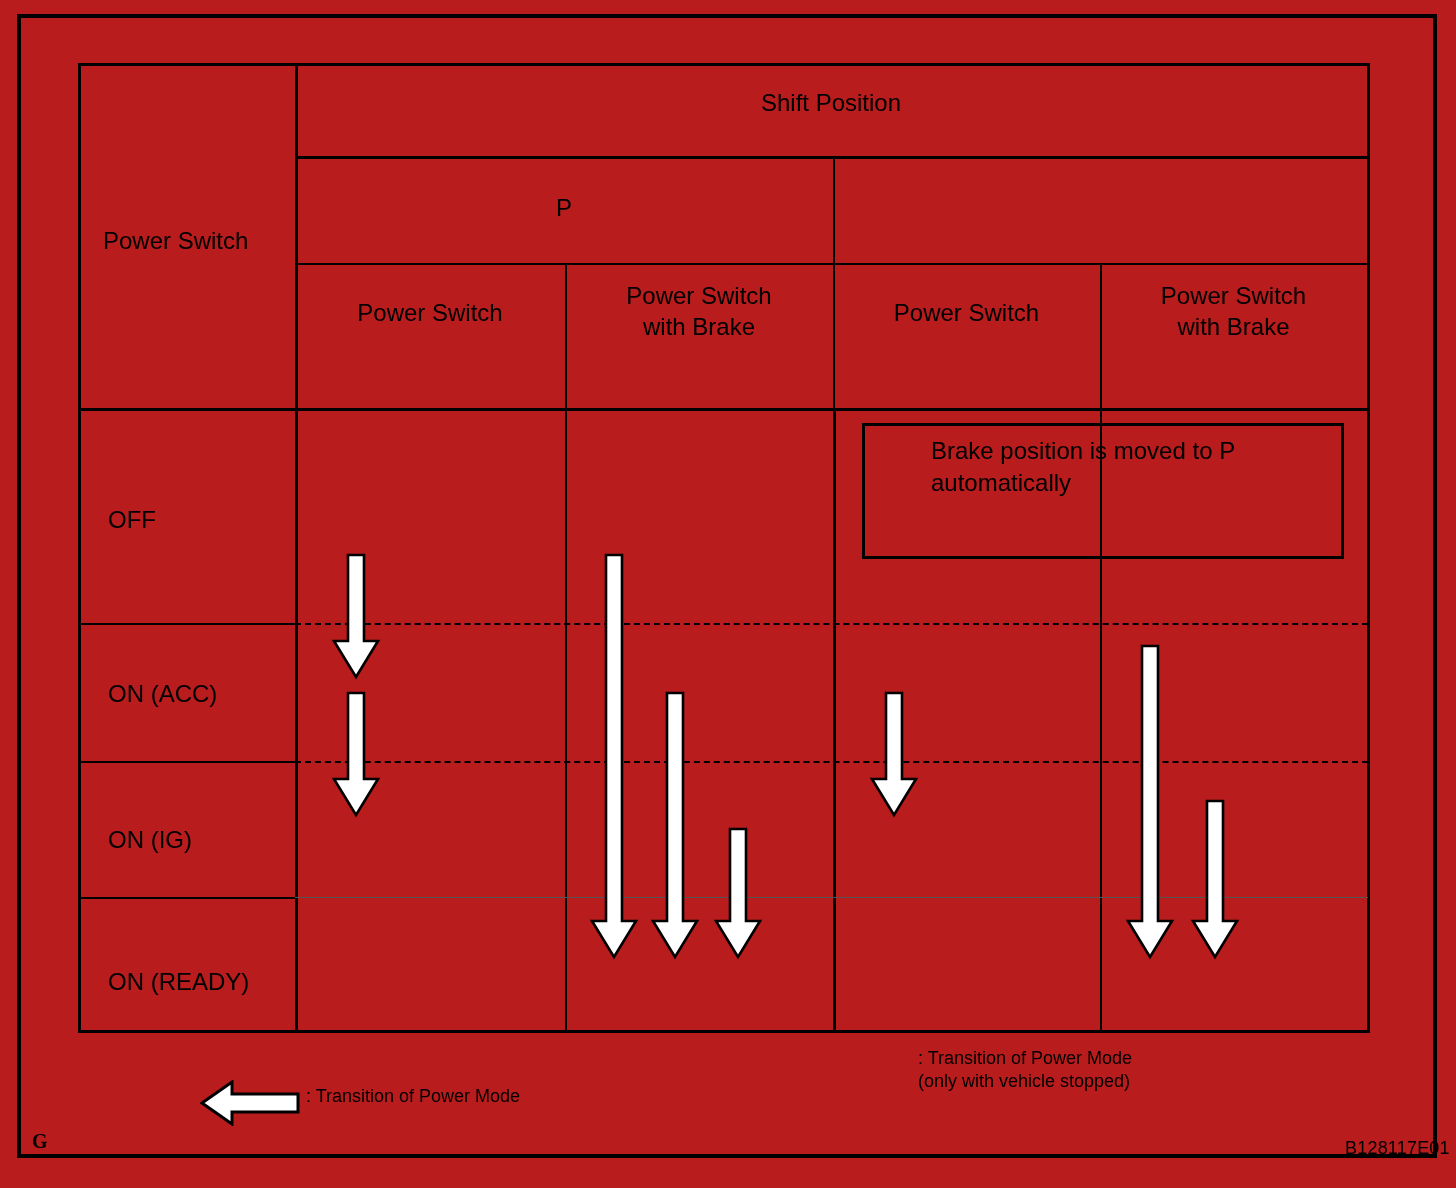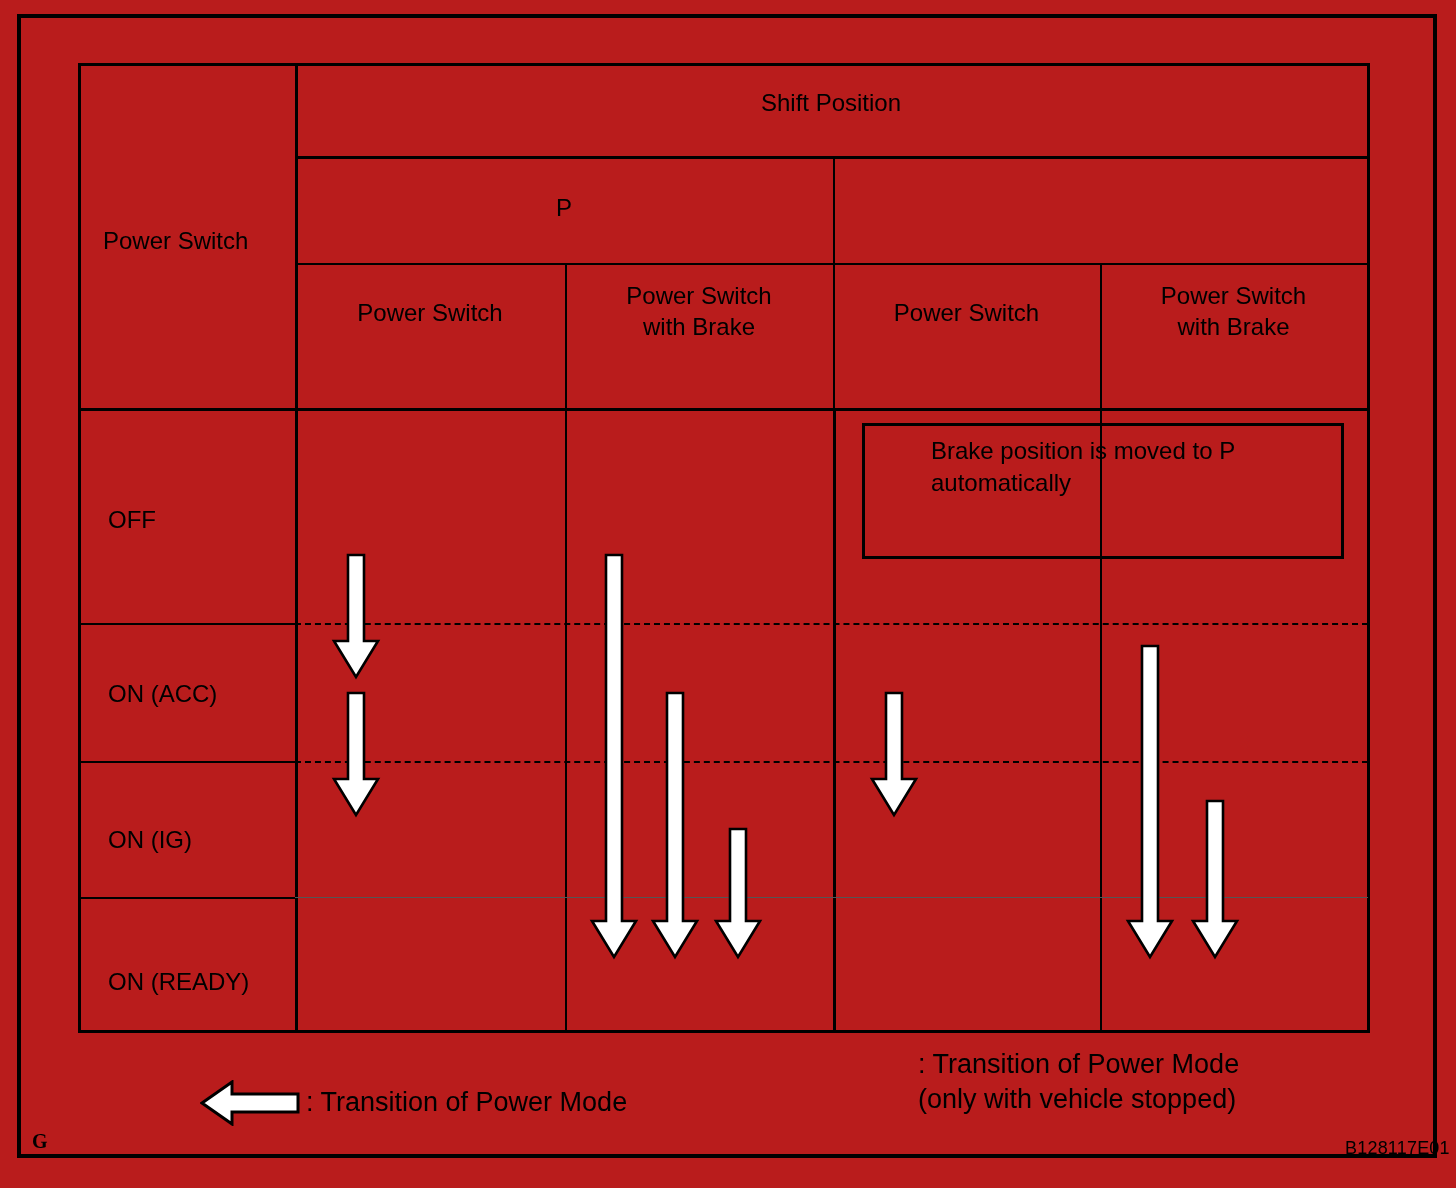--- a/index.html
+++ b/index.html
@@ -82,21 +82,21 @@
     left: 66px;
     top: 9px;
     font-size: 24px;
     line-height: 1.32;
     white-space: pre-line;
   }
 
   
   .legend-text {
     position: absolute;
-    font-size: 27px;
+    font-size: 18px;
     line-height: 1.3;
     white-space: pre-line;
   }
   #legend-left-icon { position: absolute; left: 200px; top: 1080px; }
   #legend-left-text { left: 306px; top: 1085px; }
   #legend-right-text { left: 918px; top: 1047px; }
 
   #corner-g {
     position: absolute;
     left: 32px;

